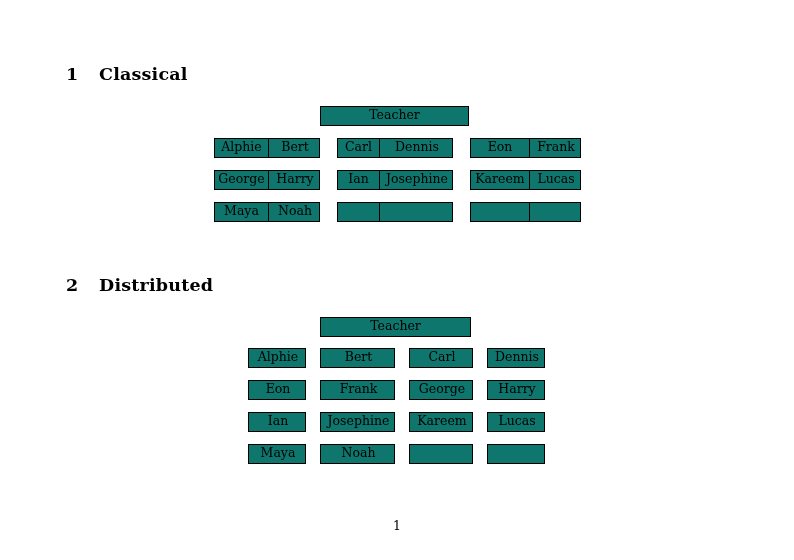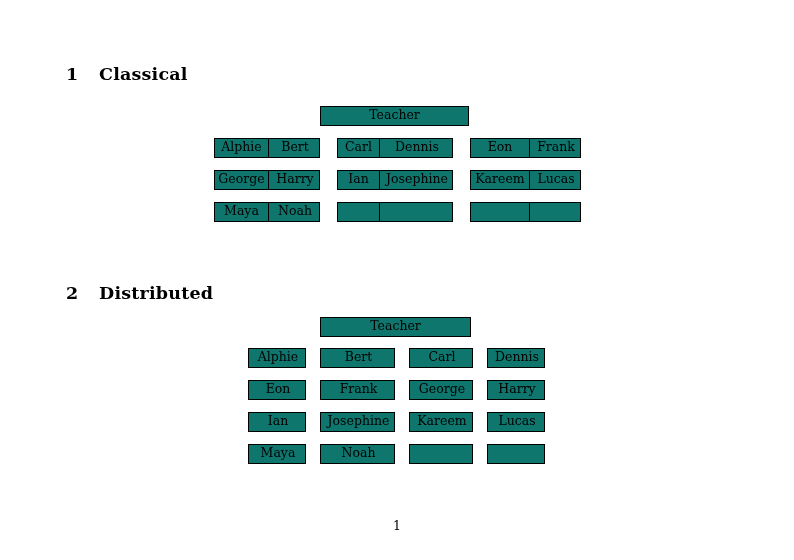--- a/index.html
+++ b/index.html
@@ -32,21 +32,21 @@
     line-height: 1;
   }
   .section-heading .sec-num {
     display: inline-block;
     width: 33px;
   }
   .section-heading .sec-title {
     display: inline-block;
   }
   #sec1-heading { left: 66px; top: 66px; }
-  #sec2-heading { left: 66px; top: 285px; }
+  #sec2-heading { left: 66px; top: 277px; }
 
   
   .block {
     position: absolute;
   }
 
   
   .group {
     position: absolute;
     box-sizing: border-box;

